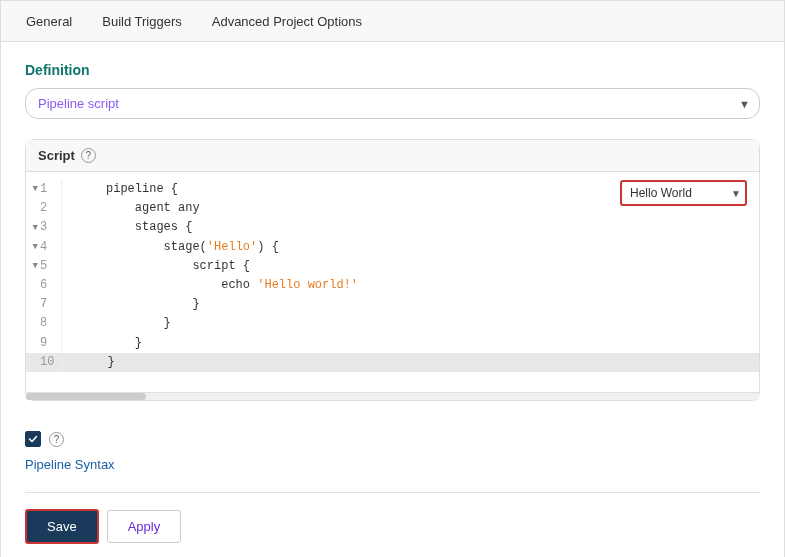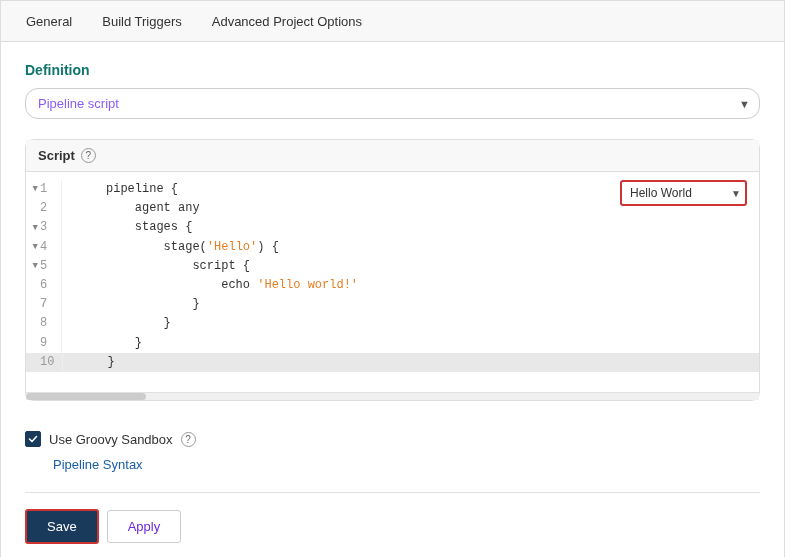--- a/index.html
+++ b/index.html
@@ -218,21 +218,20 @@
       color: #333;
     }
     
     .pipeline-syntax-link {
       color: #1a5fa8;
       font-size: 13px;
       cursor: pointer;
       text-decoration: none;
       display: inline-block;
       margin-bottom: 16px;
-      margin-left: 28px;
     }
     
     .divider {
       border: none;
       border-top: 1px solid #e0e0e0;
       margin: 4px 0 16px 0;
     }
     
     .footer-buttons {
       display: flex;
@@ -362,21 +361,20 @@
       </div>
     </div>
 
     
     <div class="groovy-row">
       <div class="checkbox-custom">
         <svg width="10" height="10" viewBox="0 0 10 10" fill="none" xmlns="http://www.w3.org/2000/svg">
           <polyline points="1.5,5 4,7.5 8.5,2.5" stroke="white" stroke-width="1.5" fill="none" stroke-linecap="round" stroke-linejoin="round"></polyline>
         </svg>
       </div>
-      <span class="groovy-label">Use Groovy Sandbox</span>
       <span class="help-icon">?</span>
     </div>
 
     
     <a class="pipeline-syntax-link" href="#">Pipeline Syntax</a>
 
     
     <hr class="divider">
 
     

